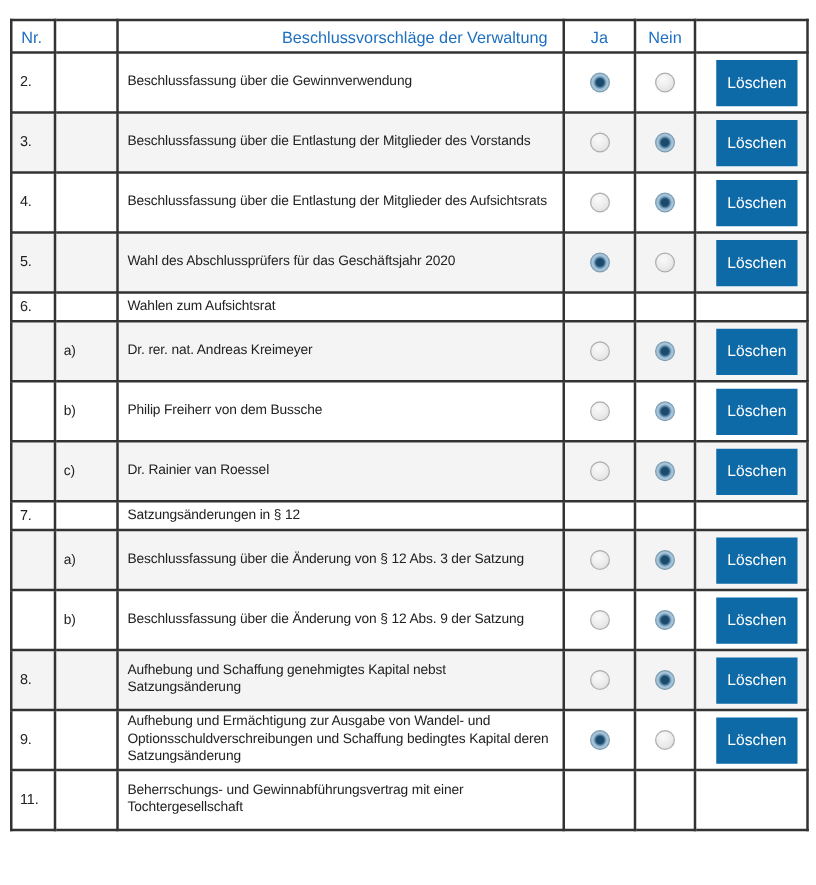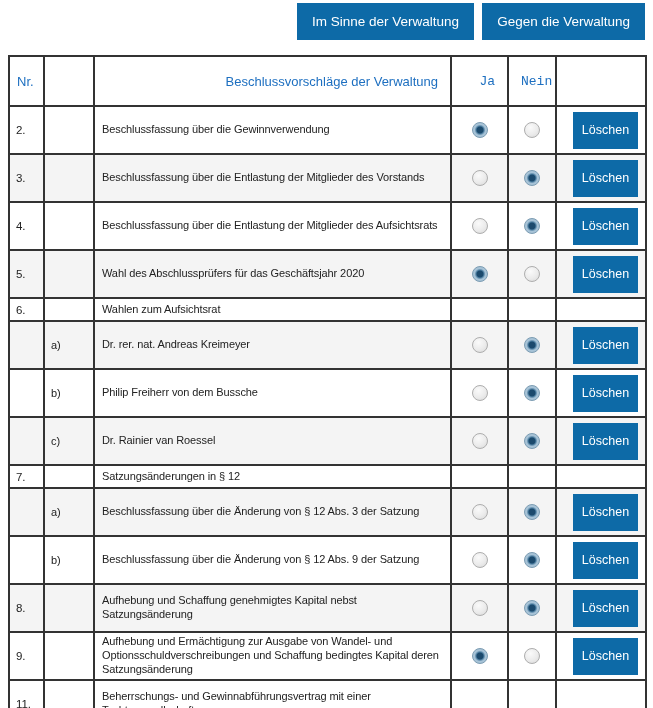--- a/index.html
+++ b/index.html
@@ -45,21 +45,21 @@
   }
   .vote-table thead th {
     color: #1d6fc0;
     font-weight: 400;
     font-size: 13px;
     text-align: right;
     height: 24px;
     padding: 0 12px 0 7px;
     background: #ffffff;
   }
-  .vote-table thead th.center { padding: 12px; font-family: Liberation Mono, monospace; }
+  .vote-table thead th.center { text-align: center; padding: 0; }
 
   .vote-table td {
     font-size: 11px;
     letter-spacing: -0.1px;
     color: #222222;
     vertical-align: middle;
     background-clip: padding-box;
   }
   tr.item td   { height: 40px; }
   tr.section td{ height: 15px; }
@@ -101,24 +101,20 @@
     font-family: inherit;
     font-size: 12.5px;
     cursor: pointer;
   }
 </style>
 </head>
 <body>
 
 <div class="page">
 
-  <div class="toolbar">
-    <button class="btn-top">Im Sinne der Verwaltung</button>
-    <button class="btn-top">Gegen die Verwaltung</button>
-  </div>
 
   <table class="vote-table">
     <colgroup>
       <col style="width:35px">
       <col style="width:50px">
       <col style="width:357px">
       <col style="width:57px">
       <col style="width:48px">
       <col style="width:90px">
     </colgroup>

